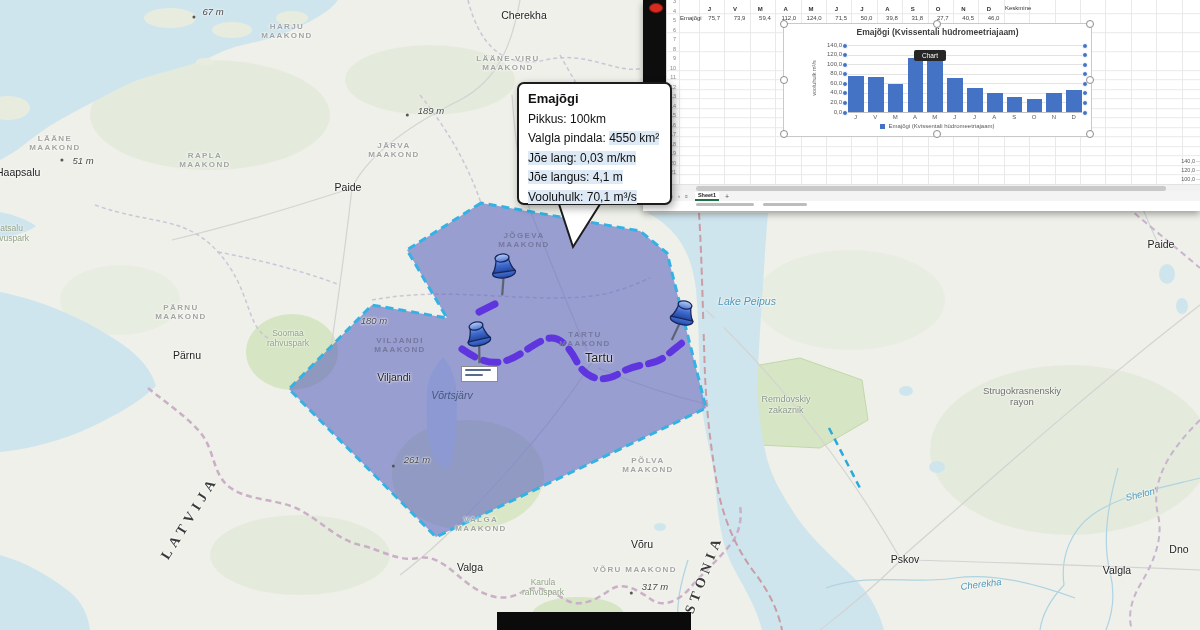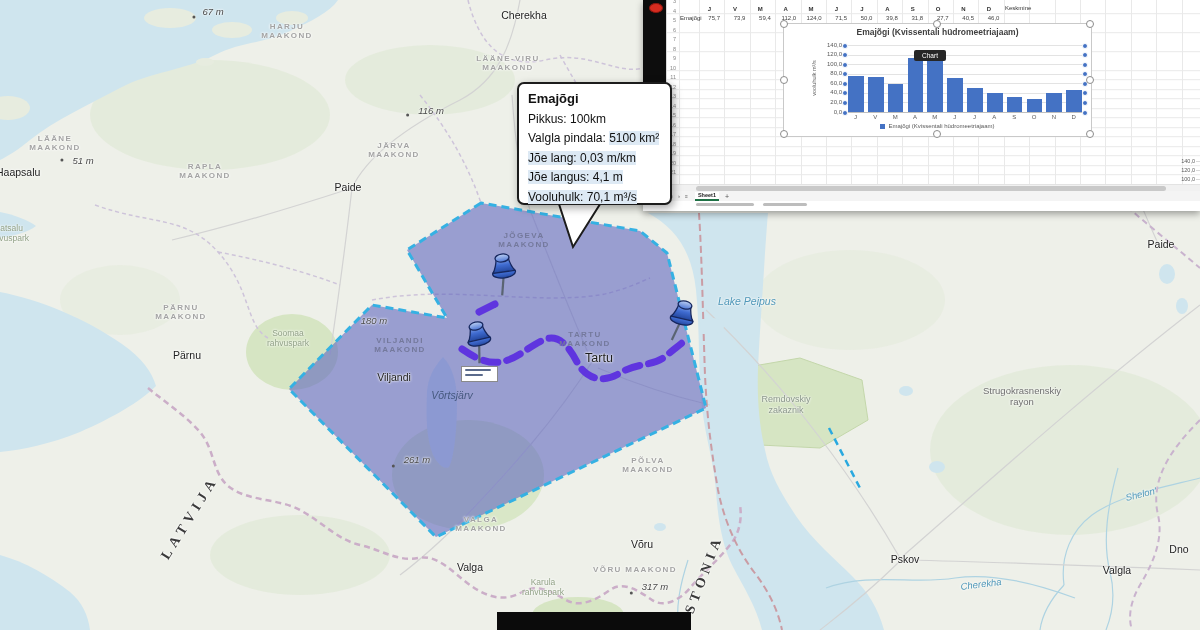--- a/index.html
+++ b/index.html
@@ -209,28 +209,28 @@
       <ellipse cx="0" cy="0" rx="7" ry="4" fill="url(#pinG2)" stroke="#16275e" stroke-width="1.3"></ellipse>
     </g>
   </svg>
 
   <div class="lbl city" style="left:524px;top:15px;">Cherekha</div>
   <div class="lbl region" style="left:287px;top:31px;">HARJU
 MAAKOND</div>
   <div class="lbl region" style="left:508px;top:63px;">LÄÄNE-VIRU
 MAAKOND</div>
   <div class="lbl elev" style="left:213px;top:12px;"><span>67 m</span><span class="dot" style="left:-10px;top:9px;"></span></div>
-  <div class="lbl elev" style="left:431px;top:111px;"><span>116 m</span><span class="dot" style="left:-12px;top:8px;"></span></div>
+  <div class="lbl elev" style="left:431px;top:111px;"><span>189 m</span><span class="dot" style="left:-12px;top:8px;"></span></div>
   <div class="lbl region" style="left:55px;top:143px;">LÄÄNE
 MAAKOND</div>
   <div class="lbl elev" style="left:83px;top:161px;"><span>51 m</span><span class="dot" style="left:-12px;top:3px;"></span></div>
   <div class="lbl city" style="left:-4px;top:172px;transform:translate(0,-50%);">Haapsalu</div>
   <div class="lbl park" style="left:8px;top:233px;">Matsalu
 rahvuspark</div>
-  <div class="lbl region" style="left:205px;top:171px;">RAPLA
+  <div class="lbl region" style="left:205px;top:160px;">RAPLA
 MAAKOND</div>
   <div class="lbl region" style="left:394px;top:150px;">JÄRVA
 MAAKOND</div>
   <div class="lbl city" style="left:348px;top:187px;">Paide</div>
   <div class="lbl region" style="left:181px;top:312px;">PÄRNU
 MAAKOND</div>
   <div class="lbl city" style="left:187px;top:355px;">Pärnu</div>
   <div class="lbl park" style="left:288px;top:338px;">Soomaa
 rahvuspark</div>
   <div class="lbl region region-ov" style="left:524px;top:240px;">JÕGEVA
@@ -450,20 +450,20 @@
     <div class="statusbar" style="left:53px;width:58px;"></div>
     <div class="statusbar" style="left:120px;width:44px;"></div>
   </div>
 
   <svg id="popup-tail" width="80" height="60" viewBox="0 0 80 60">
     <polygon points="18,6 62,6 33,52" fill="#fff" stroke="#1c1c1c" stroke-width="2"></polygon>
   </svg>
   <div id="popup">
     <div class="t">Emajõgi</div>
     <div class="ln"><span>Pikkus: 100km</span></div>
-    <div class="ln"><span>Valgla pindala:</span> <span class="hl">5100 km²</span></div>
+    <div class="ln"><span>Valgla pindala:</span> <span class="hl">4550 km²</span></div>
     <div class="ln"><span class="hl">Jõe lang: 0,03 m/km</span></div>
     <div class="ln"><span class="hl">Jõe langus: 4,1 m</span></div>
     <div class="ln"><span class="hl">Vooluhulk: 70,1 m³/s</span></div>
   </div>
 
   <div id="bottombar"></div>
 </div>
 
 </body></html>

